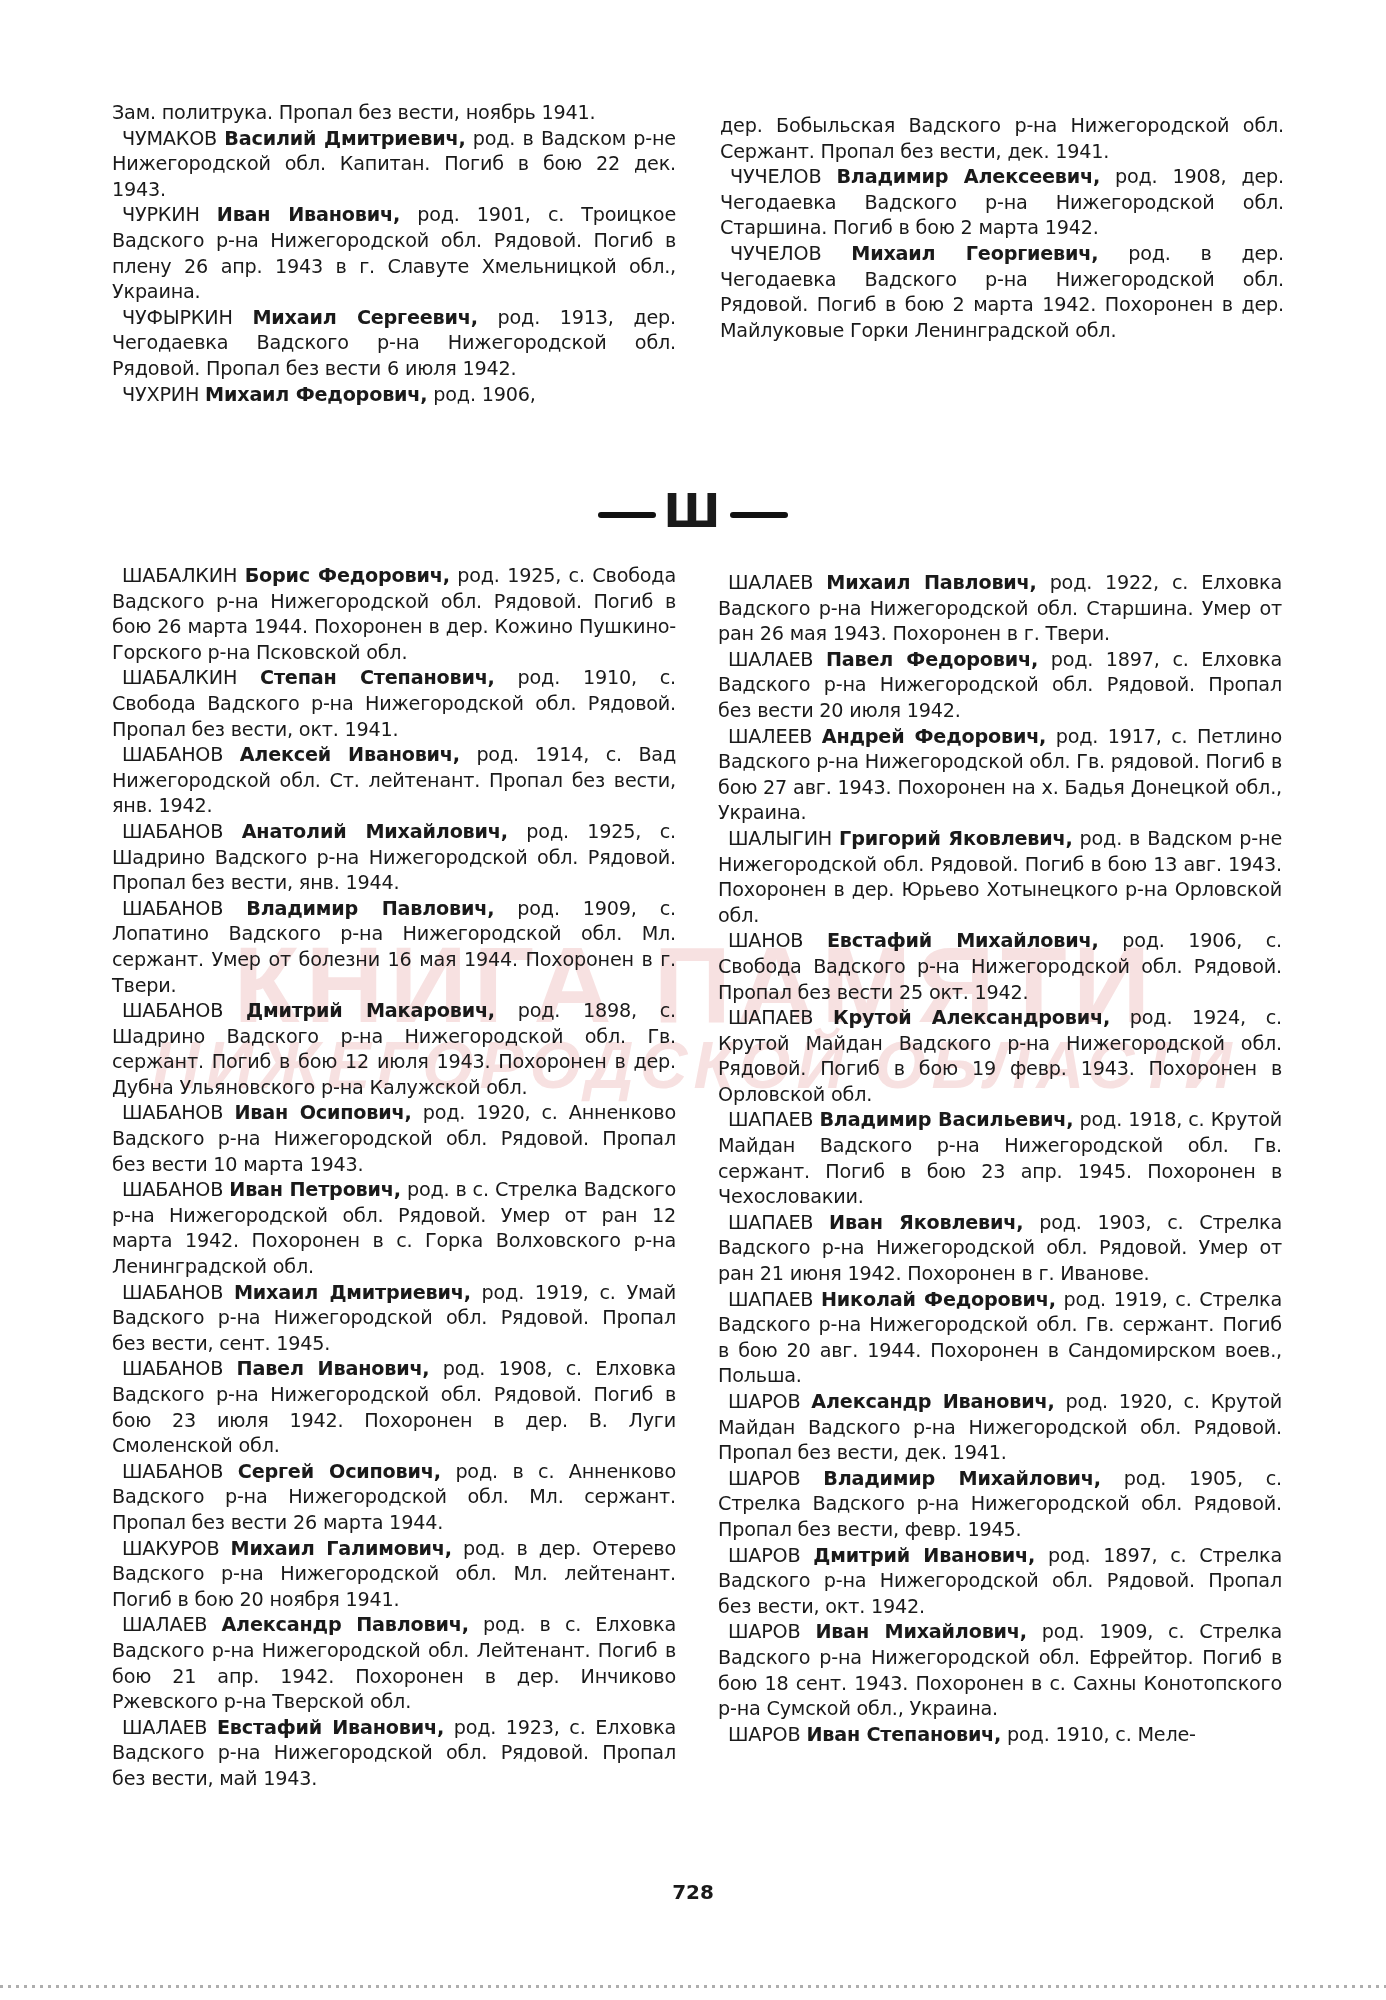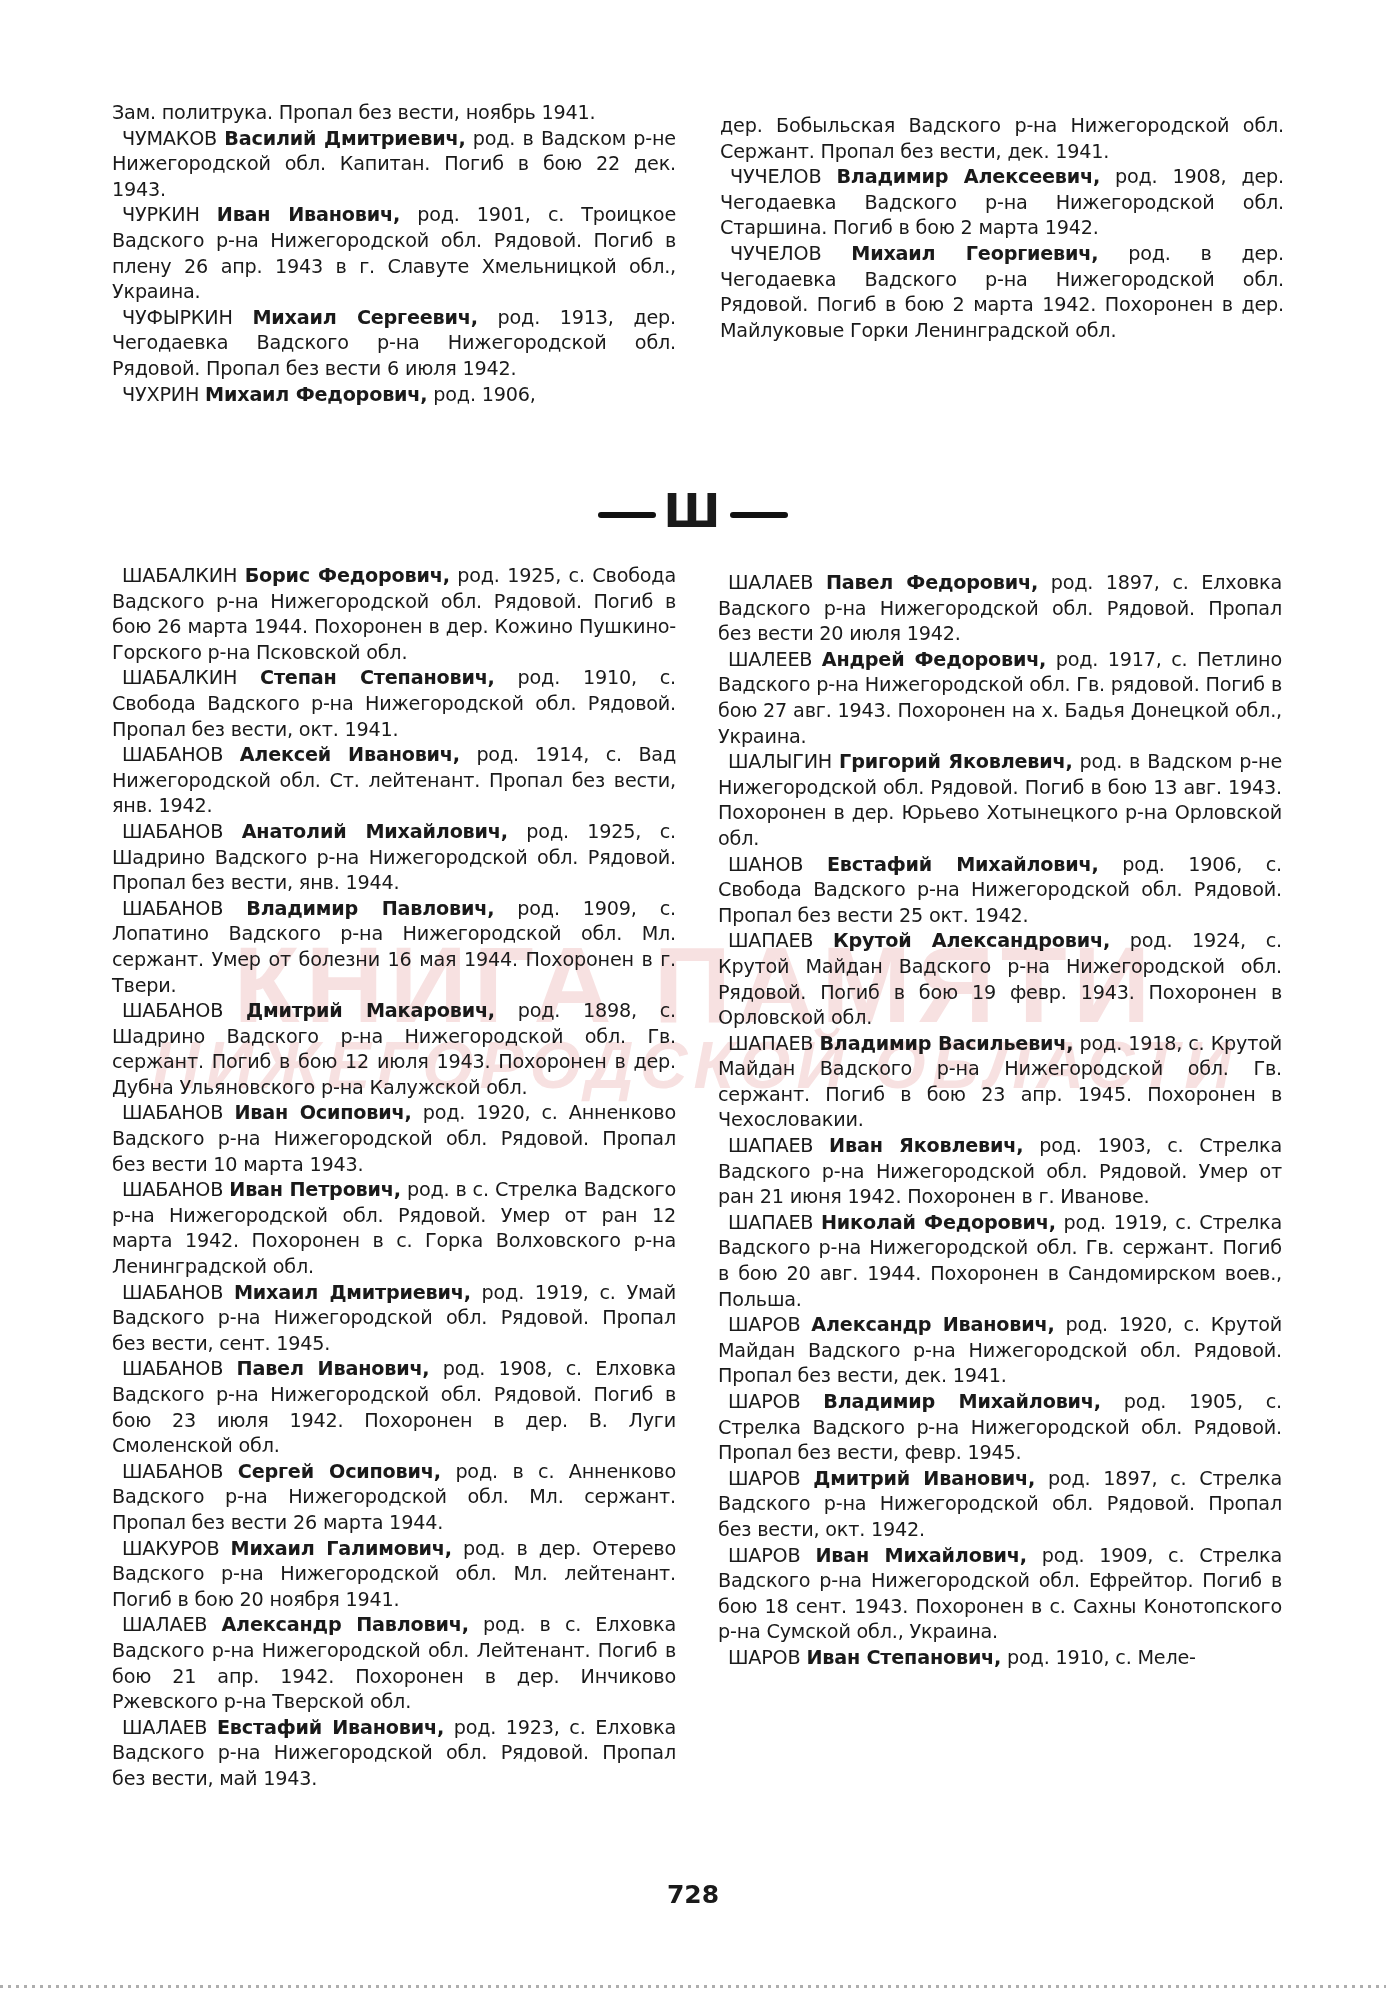--- a/index.html
+++ b/index.html
@@ -22,21 +22,21 @@
     .entry .surname { font-weight: normal; margin-left: 10px; }
     .entry .given { font-weight: bold; }
     .section-header {
       position: absolute; left: 0; width: 1386px; top: 486px; text-align: center;
       font-size: 46px; font-weight: bold; line-height: 50px; letter-spacing: 2px;
       font-family: "DejaVu Sans", sans-serif;
     }
     .section-header .dash { display: inline-block; width: 58px; height: 6px; background: #111; vertical-align: middle; margin: 0 8px; border-radius: 3px; }
     .page-number {
       position: absolute; left: 0; width: 1386px; top: 1880px; text-align: center;
-      font-size: 25px; font-weight: bold;
+      font-size: 20px; font-weight: bold;
     }
     .watermark {
       position: absolute; left: 120px; width: 1150px; text-align: center;
       color: rgba(220, 120, 120, 0.22); font-weight: bold; pointer-events: none;
       font-family: "Liberation Sans", sans-serif; letter-spacing: 6px;
     }
     .watermark.l1 { top: 930px; font-size: 108px; line-height: 110px; }
     .watermark.l2 { top: 1030px; font-size: 66px; line-height: 70px; font-style: italic; }
     .scan-line {
       position: absolute; left: 0; top: 1985px; width: 1386px; height: 3px;
@@ -78,20 +78,21 @@
       <p class="entry"><span class="surname">ШАБАНОВ</span> <span class="given">Иван Осипович,</span> <span>род. 1920, с. Анненково Вадского р-на Нижегородской обл. Рядовой. Пропал без вести 10 марта 1943.</span></p>
       <p class="entry"><span class="surname">ШАБАНОВ</span> <span class="given">Иван Петрович,</span> <span>род. в с. Стрелка Вадского р-на Нижегородской обл. Рядовой. Умер от ран 12 марта 1942. Похоронен в с. Горка Волховского р-на Ленинградской обл.</span></p>
       <p class="entry"><span class="surname">ШАБАНОВ</span> <span class="given">Михаил Дмитриевич,</span> <span>род. 1919, с. Умай Вадского р-на Нижегородской обл. Рядовой. Пропал без вести, сент. 1945.</span></p>
       <p class="entry"><span class="surname">ШАБАНОВ</span> <span class="given">Павел Иванович,</span> <span>род. 1908, с. Елховка Вадского р-на Нижегородской обл. Рядовой. Погиб в бою 23 июля 1942. Похоронен в дер. В. Луги Смоленской обл.</span></p>
       <p class="entry"><span class="surname">ШАБАНОВ</span> <span class="given">Сергей Осипович,</span> <span>род. в с. Анненково Вадского р-на Нижегородской обл. Мл. сержант. Пропал без вести 26 марта 1944.</span></p>
       <p class="entry"><span class="surname">ШАКУРОВ</span> <span class="given">Михаил Галимович,</span> <span>род. в дер. Отерево Вадского р-на Нижегородской обл. Мл. лейтенант. Погиб в бою 20 ноября 1941.</span></p>
       <p class="entry"><span class="surname">ШАЛАЕВ</span> <span class="given">Александр Павлович,</span> <span>род. в с. Елховка Вадского р-на Нижегородской обл. Лейтенант. Погиб в бою 21 апр. 1942. Похоронен в дер. Инчиково Ржевского р-на Тверской обл.</span></p>
       <p class="entry"><span class="surname">ШАЛАЕВ</span> <span class="given">Евстафий Иванович,</span> <span>род. 1923, с. Елховка Вадского р-на Нижегородской обл. Рядовой. Пропал без вести, май 1943.</span></p>
     </div>
   <div class="col bot-right">
+      <p class="entry"><span class="surname">ШАЛАЕВ</span> <span class="given">Михаил Павлович,</span> <span>род. 1922, с. Елховка Вадского р-на Нижегородской обл. Старшина. Умер от ран 26 мая 1943. Похоронен в г. Твери.</span></p>
       <p class="entry"><span class="surname">ШАЛАЕВ</span> <span class="given">Павел Федорович,</span> <span>род. 1897, с. Елховка Вадского р-на Нижегородской обл. Рядовой. Пропал без вести 20 июля 1942.</span></p>
       <p class="entry"><span class="surname">ШАЛЕЕВ</span> <span class="given">Андрей Федорович,</span> <span>род. 1917, с. Петлино Вадского р-на Нижегородской обл. Гв. рядовой. Погиб в бою 27 авг. 1943. Похоронен на х. Бадья Донецкой обл., Украина.</span></p>
       <p class="entry"><span class="surname">ШАЛЫГИН</span> <span class="given">Григорий Яковлевич,</span> <span>род. в Вадском р-не Нижегородской обл. Рядовой. Погиб в бою 13 авг. 1943. Похоронен в дер. Юрьево Хотынецкого р-на Орловской обл.</span></p>
       <p class="entry"><span class="surname">ШАНОВ</span> <span class="given">Евстафий Михайлович,</span> <span>род. 1906, с. Свобода Вадского р-на Нижегородской обл. Рядовой. Пропал без вести 25 окт. 1942.</span></p>
       <p class="entry"><span class="surname">ШАПАЕВ</span> <span class="given">Крутой Александрович,</span> <span>род. 1924, с. Крутой Майдан Вадского р-на Нижегородской обл. Рядовой. Погиб в бою 19 февр. 1943. Похоронен в Орловской обл.</span></p>
       <p class="entry"><span class="surname">ШАПАЕВ</span> <span class="given">Владимир Васильевич,</span> <span>род. 1918, с. Крутой Майдан Вадского р-на Нижегородской обл. Гв. сержант. Погиб в бою 23 апр. 1945. Похоронен в Чехословакии.</span></p>
       <p class="entry"><span class="surname">ШАПАЕВ</span> <span class="given">Иван Яковлевич,</span> <span>род. 1903, с. Стрелка Вадского р-на Нижегородской обл. Рядовой. Умер от ран 21 июня 1942. Похоронен в г. Иванове.</span></p>
       <p class="entry"><span class="surname">ШАПАЕВ</span> <span class="given">Николай Федорович,</span> <span>род. 1919, с. Стрелка Вадского р-на Нижегородской обл. Гв. сержант. Погиб в бою 20 авг. 1944. Похоронен в Сандомирском воев., Польша.</span></p>
       <p class="entry"><span class="surname">ШАРОВ</span> <span class="given">Александр Иванович,</span> <span>род. 1920, с. Крутой Майдан Вадского р-на Нижегородской обл. Рядовой. Пропал без вести, дек. 1941.</span></p>
       <p class="entry"><span class="surname">ШАРОВ</span> <span class="given">Владимир Михайлович,</span> <span>род. 1905, с. Стрелка Вадского р-на Нижегородской обл. Рядовой. Пропал без вести, февр. 1945.</span></p>

